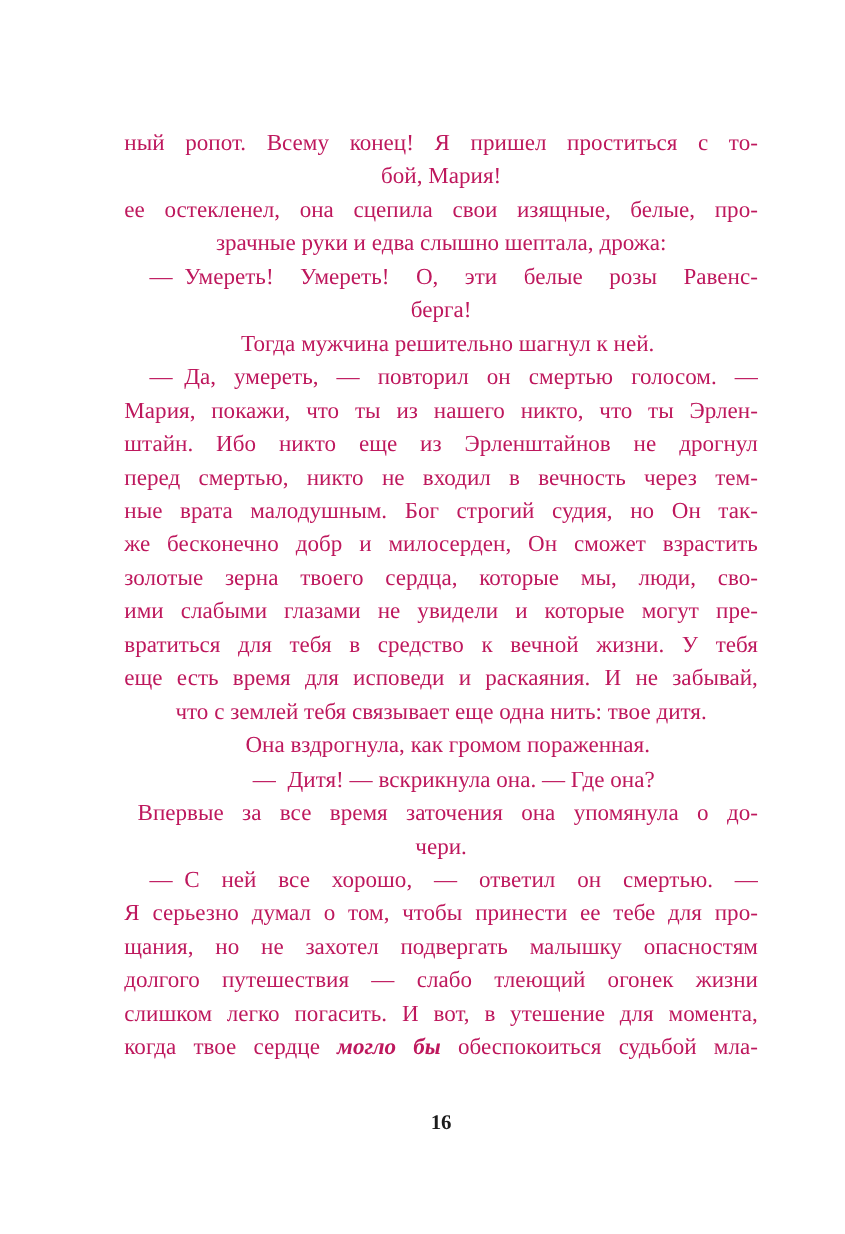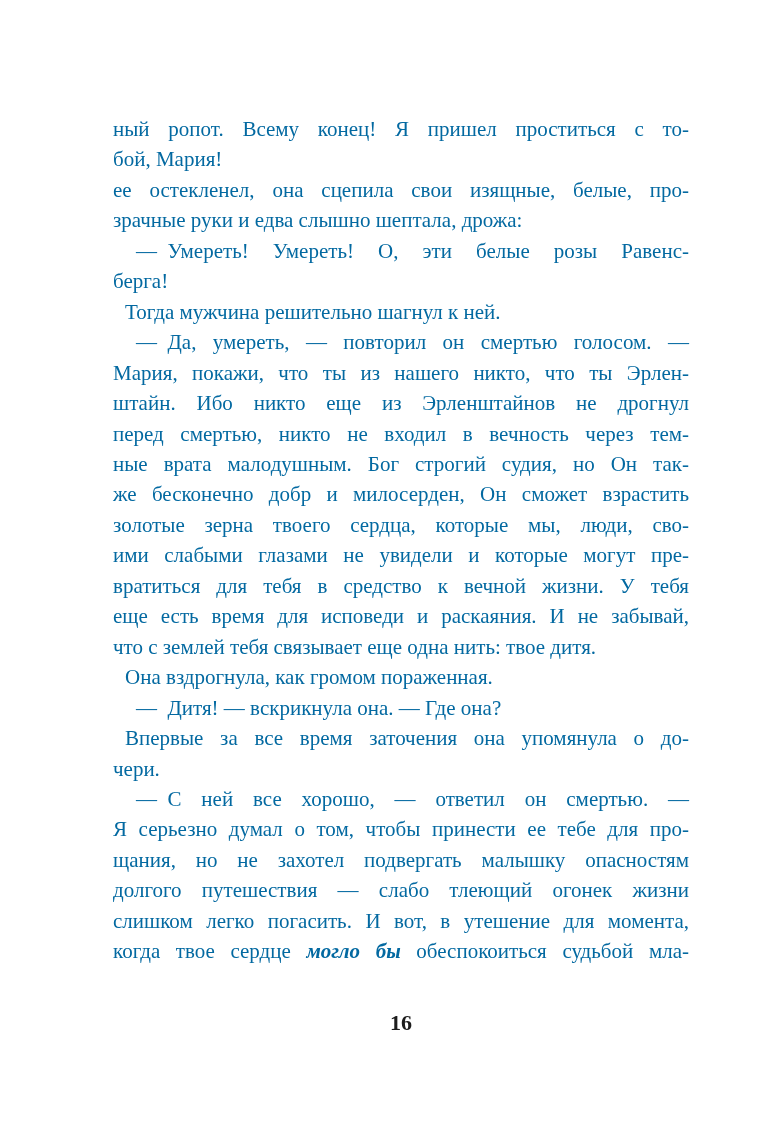--- a/index.html
+++ b/index.html
@@ -19,41 +19,41 @@
     inset: 0;
     background: #ffffff;
   }
   .text-block {
     position: absolute;
     left: 113px;
     top: 114px;
     width: 576px;
     font-size: 21px;
     line-height: 30.45px;
-    color: #0369a1;
+    color: #be185d;
     hyphens: none;
   }
   .line {
-    text-align: left;
+    text-align: center;
     white-space: normal;
   }
   .line.just {
     text-align: justify;
     text-align-last: justify;
   }
   .line.ind-para { padding-left: 12px; }
   .line.ind-dash { padding-left: 23px; }
   .it { font-style: italic; font-weight: bold; }
   .page-number {
     position: absolute;
     left: 113px;
     top: 1010px;
     width: 576px;
     text-align: center;
-    font-size: 22px;
+    font-size: 19px;
     font-weight: bold;
     color: #1c1c1c;
   }
 </style>
 </head>
 <body>
 
 <div class="page">
   <div class="text-block" id="text-block">
       <div class="line just"><span>ный ропот. Всему конец! Я пришел проститься с то-</span></div>

